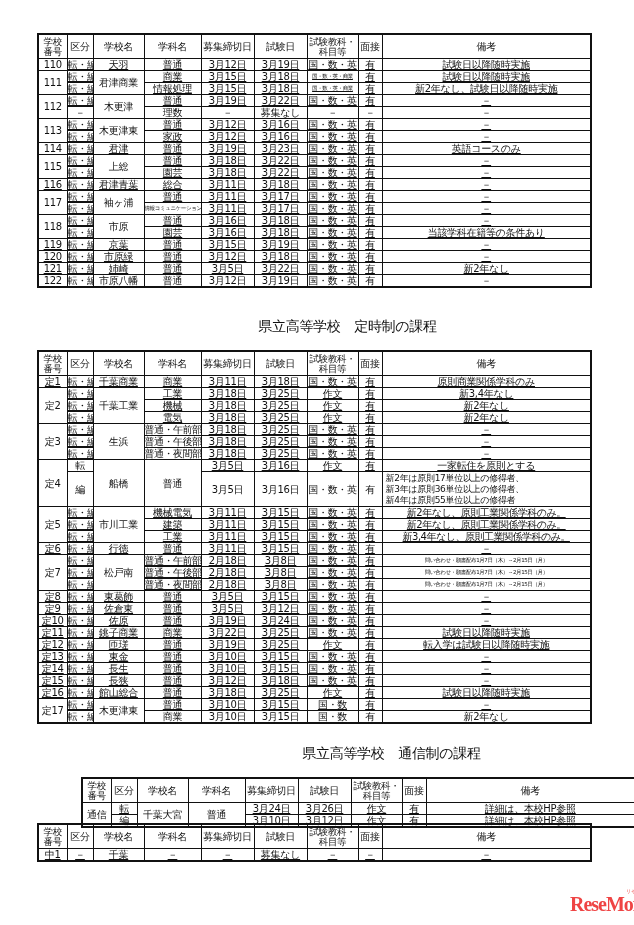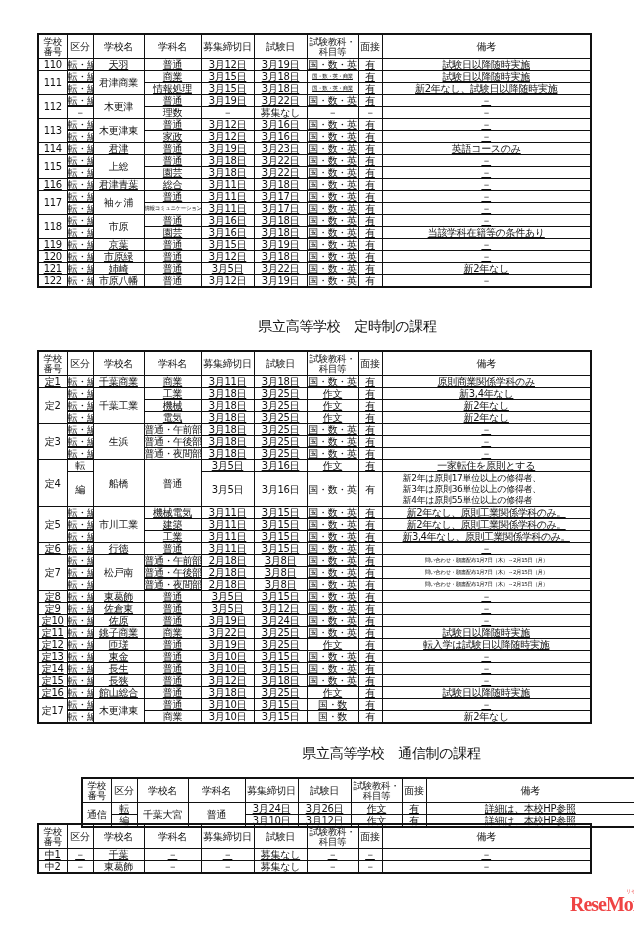--- a/index.html
+++ b/index.html
@@ -9,21 +9,21 @@
   .section-title { font-size: 14px; height: 14px; line-height: 14px; margin-bottom: 17px; letter-spacing: -0.3px; text-align: center; }
   table { border-collapse: collapse; width: 553px; table-layout: fixed; }
   th, td { border: 1px solid #111; padding: 0; text-align: center; vertical-align: middle;
            font-size: 10px; line-height: 11px; white-space: nowrap; overflow: hidden; letter-spacing: -0.3px; }
   th { font-weight: normal; height: 23px; font-size: 10px; line-height: 10px; }
   th.two { font-size: 9.5px; line-height: 10px; }
   table.outer { border: 2px solid #111; }
   td.u { text-decoration: underline; }
   td.small { font-size: 10px; letter-spacing: -0.5px; margin-left: 22px; }
   td.tiny { font-size: 5.5px; letter-spacing: -0.4px; }
-  td.note3 { white-space: normal; text-align: left; padding-left: 20px; font-size: 9px; line-height: 11px; }
+  td.note3 { white-space: normal; text-align: left; padding-left: 3px; font-size: 9px; line-height: 11px; }
   td.note-s { font-size: 10px; letter-spacing: -0.5px; }
   tr.r td { height: 10px; }
   .logo { position: absolute; left: 522px; top: 893px; font-family: Liberation Serif, serif;
           font-weight: bold; font-size: 20px; color: #ef4444; letter-spacing: -1px; margin-left: 48px; }
   .logo small { position: absolute; right: 2px; top: -5px; font-size: 5px; font-weight: normal; letter-spacing: 0; }
   col.c0 { width: 29px; } col.c1 { width: 26px; } col.c2 { width: 51px; } col.c3 { width: 57px; }
   col.c4 { width: 53px; } col.c5 { width: 53px; } col.c6 { width: 51px; } col.c7 { width: 24px; } col.c8 { width: 209px; }
 </style>
 </head>
 <body>
@@ -672,30 +672,19 @@
         <td class="u">中1</td>
         <td class="u">－</td>
         <td class="u">千葉</td>
         <td class="u">－</td>
         <td class="u">－</td>
         <td class="u">募集なし</td>
         <td class="u">－</td>
         <td class="u">－</td>
         <td class="u">－</td>
       </tr>
-      <tr class="r">
-        <td>中2</td>
-        <td>－</td>
-        <td>東葛飾</td>
-        <td>－</td>
-        <td>－</td>
-        <td>募集なし</td>
-        <td>－</td>
-        <td>－</td>
-        <td>－</td>
-      </tr>
     </tbody>
   </table>
 </div>
 
 <div class="logo">
   <span>ReseMom</span><small>リセマム</small>
 </div>
 
 </body></html>

